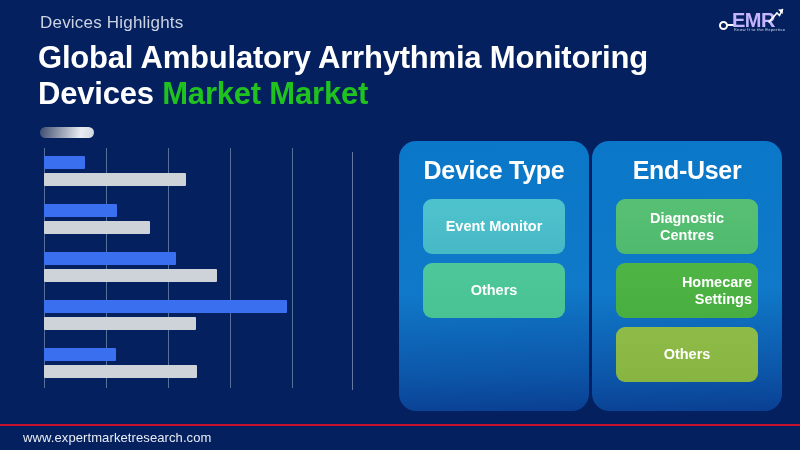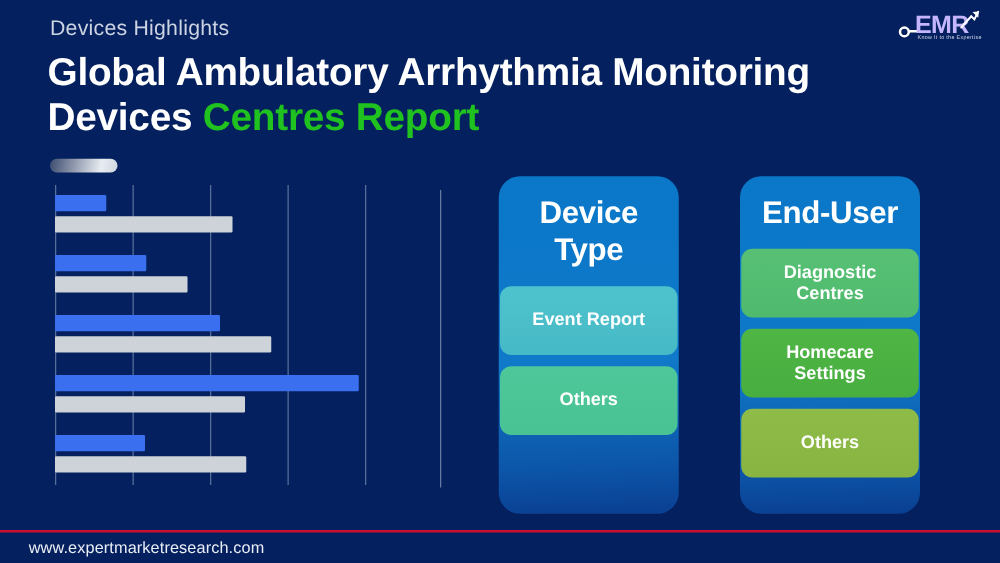--- a/index.html
+++ b/index.html
@@ -61,21 +61,21 @@
   .bar.blue { background:#3a6ff0; }
   .bar.grey { background:#ced3d9; }
 
   .divider {
     position:absolute; left:352px; top:152px; width:1px; height:238px;
     background:#a8b6d1; opacity:.6;
   }
 
   
   .panel {
-    position:absolute; top:141px; width:144px; height:270px;
+    position:absolute; top:141px; width:190px; height:270px;
     border-radius:17px;
     background:linear-gradient(178deg,#0a77c8 0%, #1079c9 55%, #0c55a8 86%, #0a3f92 100%);
     padding:14px 12px;
     display:flex; flex-direction:column; align-items:center;
   }
   #panel-device { left:399px; }
   #panel-enduser { left:592px; }
 
   .panel-title {
     font-size:25px; font-weight:bold; color:#ffffff;
@@ -97,21 +97,21 @@
   .footer-url {
     position:absolute; left:23px; top:430px;
     font-size:13px; color:#e9edf5; font-weight:normal; letter-spacing:.1px;
   }
 </style>
 </head>
 <body>
 
 <div class="eyebrow">Devices Highlights</div>
 
-<h1 class="title"><span>Global Ambulatory Arrhythmia Monitoring Devices </span><span class="accent">Centres Report</span></h1>
+<h1 class="title"><span>Global Ambulatory Arrhythmia Monitoring Devices </span><span class="accent">Market Market</span></h1>
 
 <div class="logo">
   <div class="ring"></div>
   <div class="ring-stem"></div>
   <div class="emr-text">EMR</div>
   <div class="tagline">Know It to the Expertise</div>
   <svg class="arrow" viewBox="0 0 16 16">
     <path d="M1 14 L9 5 L11.5 7.5 L14.5 1.5" stroke="#ffffff" stroke-width="1.6" fill="none" stroke-linecap="round"></path>
     <path d="M10 1.5 L15 1.2 L14.6 6.2 Z" fill="#ffffff"></path>
   </svg>
@@ -134,25 +134,25 @@
     <div class="bar blue" style="left: 0px; top: 152px; width: 243px; background: rgb(58, 111, 240);"></div>
     <div class="bar grey" style="left: 0px; top: 169px; width: 152px; background: rgb(206, 211, 217);"></div>
     <div class="bar blue" style="left: 0px; top: 200px; width: 72px; background: rgb(58, 111, 240);"></div>
     <div class="bar grey" style="left: 0px; top: 217px; width: 153px; background: rgb(206, 211, 217);"></div>
   </div>
 
 <div class="divider"></div>
 
 <div class="panel" id="panel-device">
   <div class="panel-title">Device Type</div>
-  <div class="chip" style="background: linear-gradient(rgb(79, 195, 205) 0%, rgb(70, 185, 198) 100%);">Event Report</div>
+  <div class="chip" style="background: linear-gradient(rgb(79, 195, 205) 0%, rgb(70, 185, 198) 100%);">Event Monitor</div>
   <div class="chip" style="background: linear-gradient(rgb(78, 199, 154) 0%, rgb(73, 195, 147) 100%);">Others</div>
 </div>
 
 <div class="panel" id="panel-enduser">
   <div class="panel-title">End-User</div>
   <div class="chip" style="background: linear-gradient(rgb(87, 192, 116) 0%, rgb(79, 186, 109) 100%); text-align: center;">Diagnostic Centres</div>
-  <div class="chip" style="background: linear-gradient(rgb(79, 182, 70) 0%, rgb(72, 174, 63) 100%);">Homecare Settings</div>
+  <div class="chip" style="background: linear-gradient(rgb(79, 182, 70) 0%, rgb(72, 174, 63) 100%); text-align: right;">Homecare Settings</div>
   <div class="chip" style="background: linear-gradient(rgb(143, 187, 72) 0%, rgb(136, 181, 65) 100%);">Others</div>
 </div>
 
 <div class="footer-rule"></div>
 <div class="footer-url">www.expertmarketresearch.com</div>
 
 </body></html>

